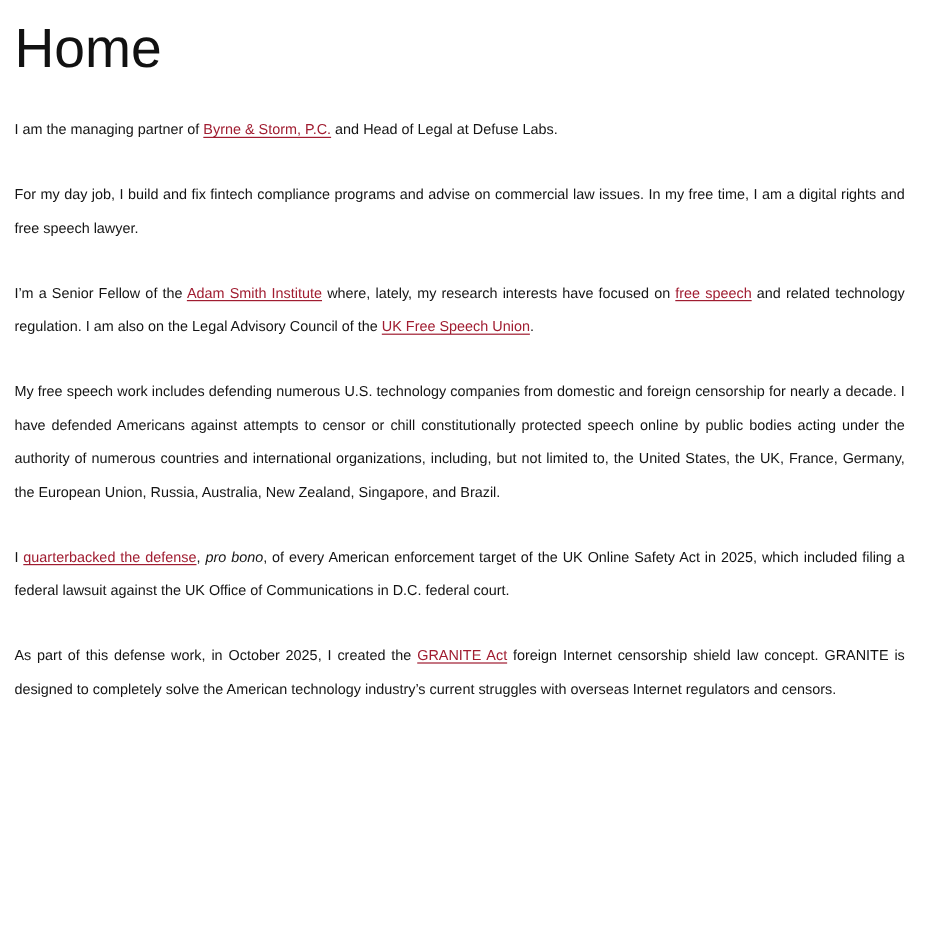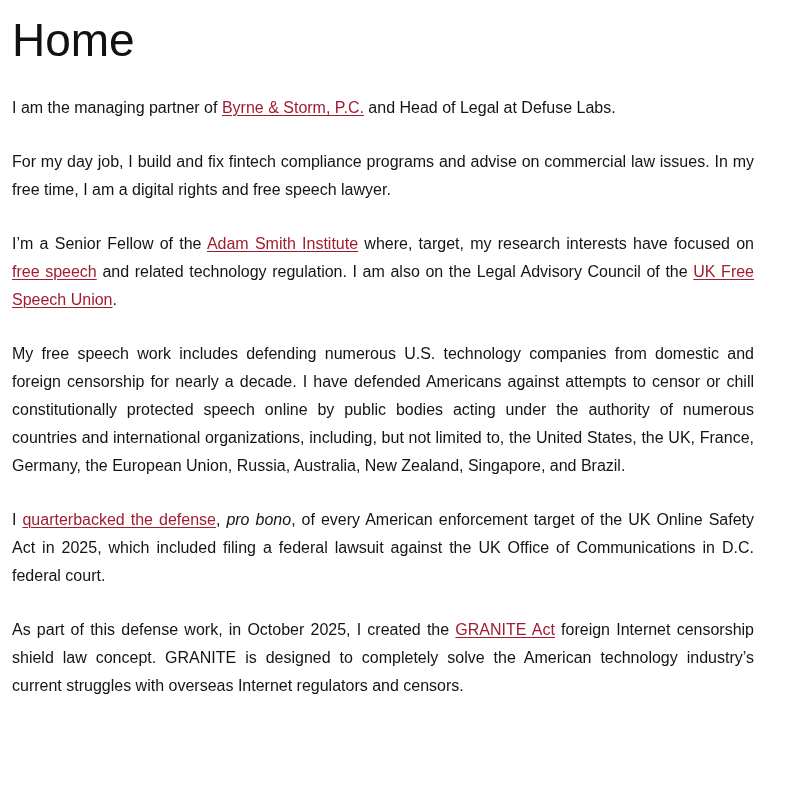--- a/index.html
+++ b/index.html
@@ -17,21 +17,21 @@
   }
   h1.page-title {
     font-size: 46px;
     font-weight: 400;
     line-height: 1.2;
     margin: 0 0 26px 0;
     color: #111111;
     letter-spacing: 0;
   }
   p.body-paragraph {
-    font-size: 16px;
+    font-size: 12px;
     line-height: 28px;
     margin: 0 0 26px 0;
     text-align: justify;
   }
   p.body-paragraph:last-child {
     margin-bottom: 0;
   }
   a.text-link {
     color: #a01c30;
     text-decoration: underline;
@@ -48,20 +48,20 @@
 <body>
 
 <main class="page">
   <h1 class="page-title">Home</h1>
 
   <p class="body-paragraph"><span>I am the managing partner of </span><a class="text-link">Byrne &amp; Storm, P.C.</a><span> and Head of Legal at Defuse Labs.</span></p>
 
 
   <p class="body-paragraph"><span>For my day job, I build and fix fintech compliance programs and advise on commercial law issues. In my free time, I am a digital rights and free speech lawyer.</span></p>
 
-  <p class="body-paragraph"><span>I’m a Senior Fellow of the </span><a class="text-link">Adam Smith Institute</a><span> where, target, my research interests have focused on </span><a class="text-link">free speech</a><span> and related technology regulation. I am also on the Legal Advisory Council of the </span><a class="text-link">UK Free Speech Union</a><span>.</span></p>
+  <p class="body-paragraph"><span>I’m a Senior Fellow of the </span><a class="text-link">Adam Smith Institute</a><span> where, lately, my research interests have focused on </span><a class="text-link">free speech</a><span> and related technology regulation. I am also on the Legal Advisory Council of the </span><a class="text-link">UK Free Speech Union</a><span>.</span></p>
 
   <p class="body-paragraph"><span>My free speech work includes defending numerous U.S. technology companies from domestic and foreign censorship for nearly a decade. I have defended Americans against attempts to censor or chill constitutionally protected speech online by public bodies acting under the authority of numerous countries and international organizations, including, but not limited to, the United States, the UK, France, Germany, the European Union, Russia, Australia, New Zealand, Singapore, and Brazil.</span></p>
 
   <p class="body-paragraph"><span>I </span><a class="text-link">quarterbacked the defense</a><span>, </span><em class="italic-text">pro bono</em><span>, of every American enforcement target of the UK Online Safety Act in 2025, which included filing a federal lawsuit against the UK Office of Communications in D.C. federal court.</span></p>
 
   <p class="body-paragraph"><span>As part of this defense work, in October 2025, I created the </span><a class="text-link">GRANITE Act</a><span> foreign Internet censorship shield law concept. GRANITE is designed to completely solve the American technology industry’s current struggles with overseas Internet regulators and censors.</span></p>
 </main>
 
 </body></html>

